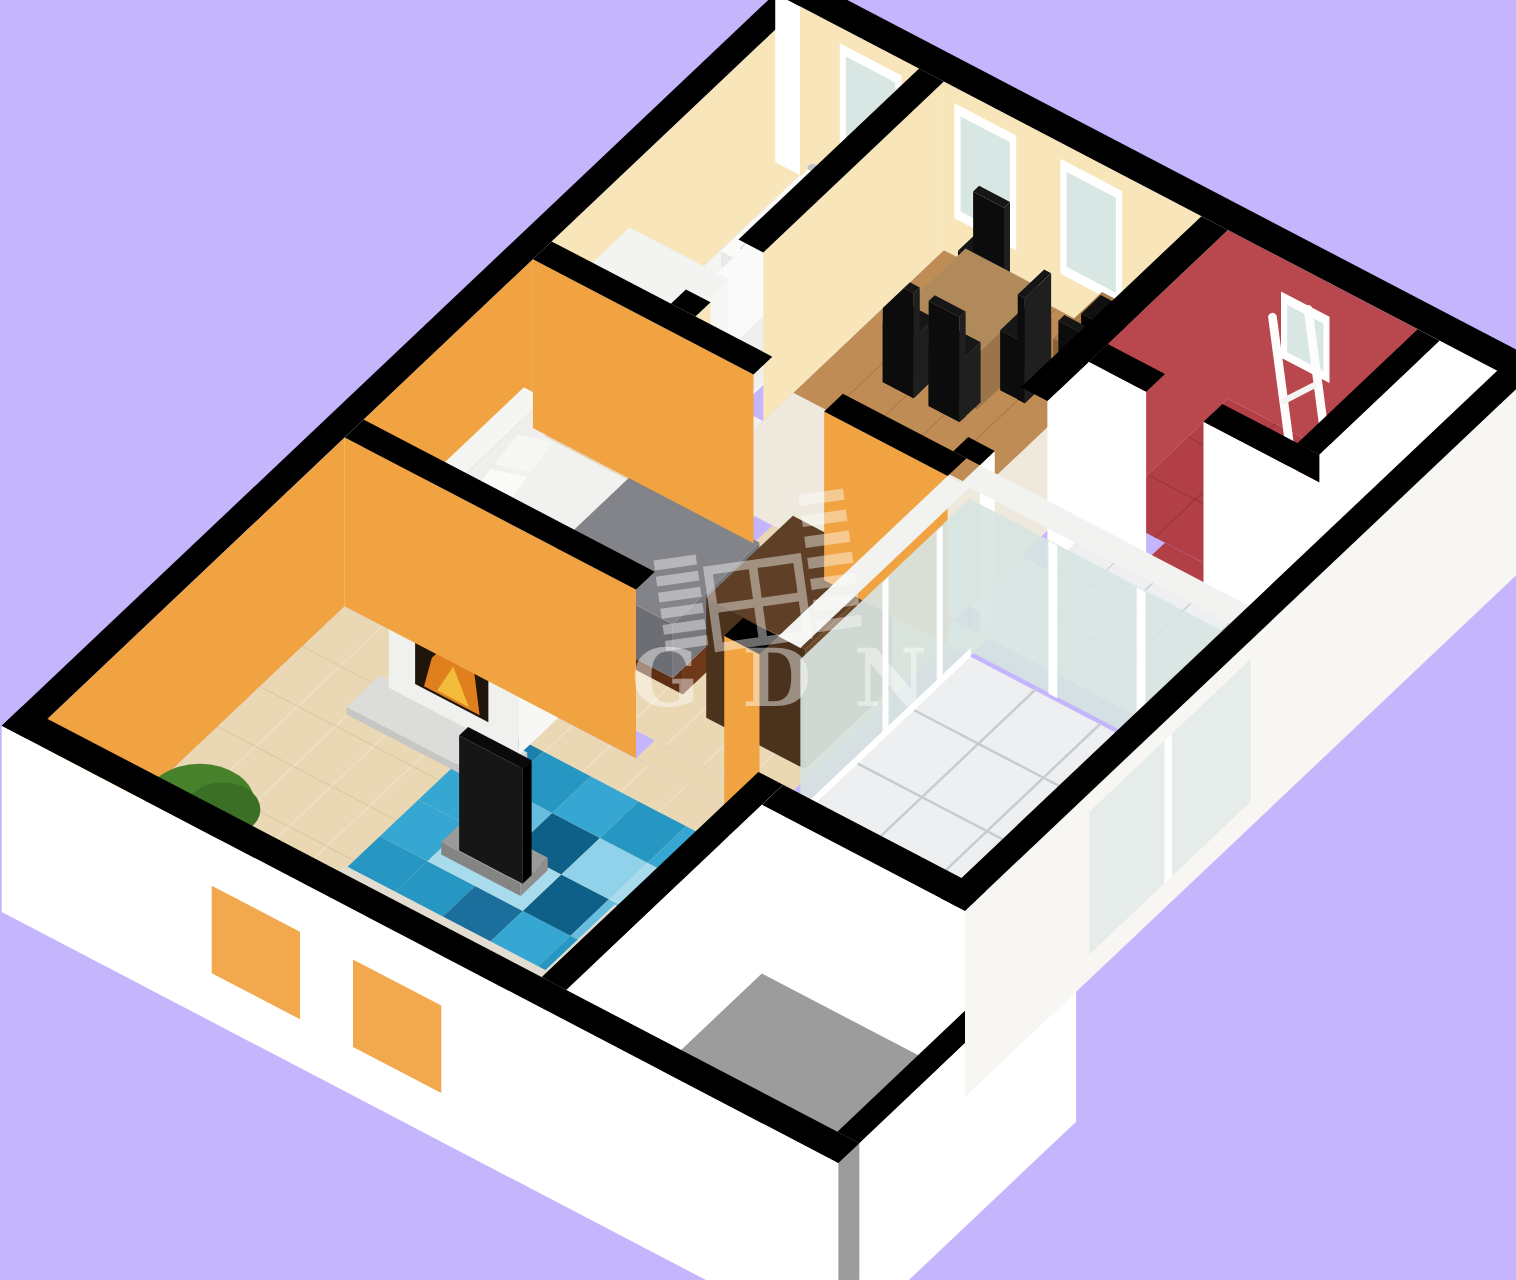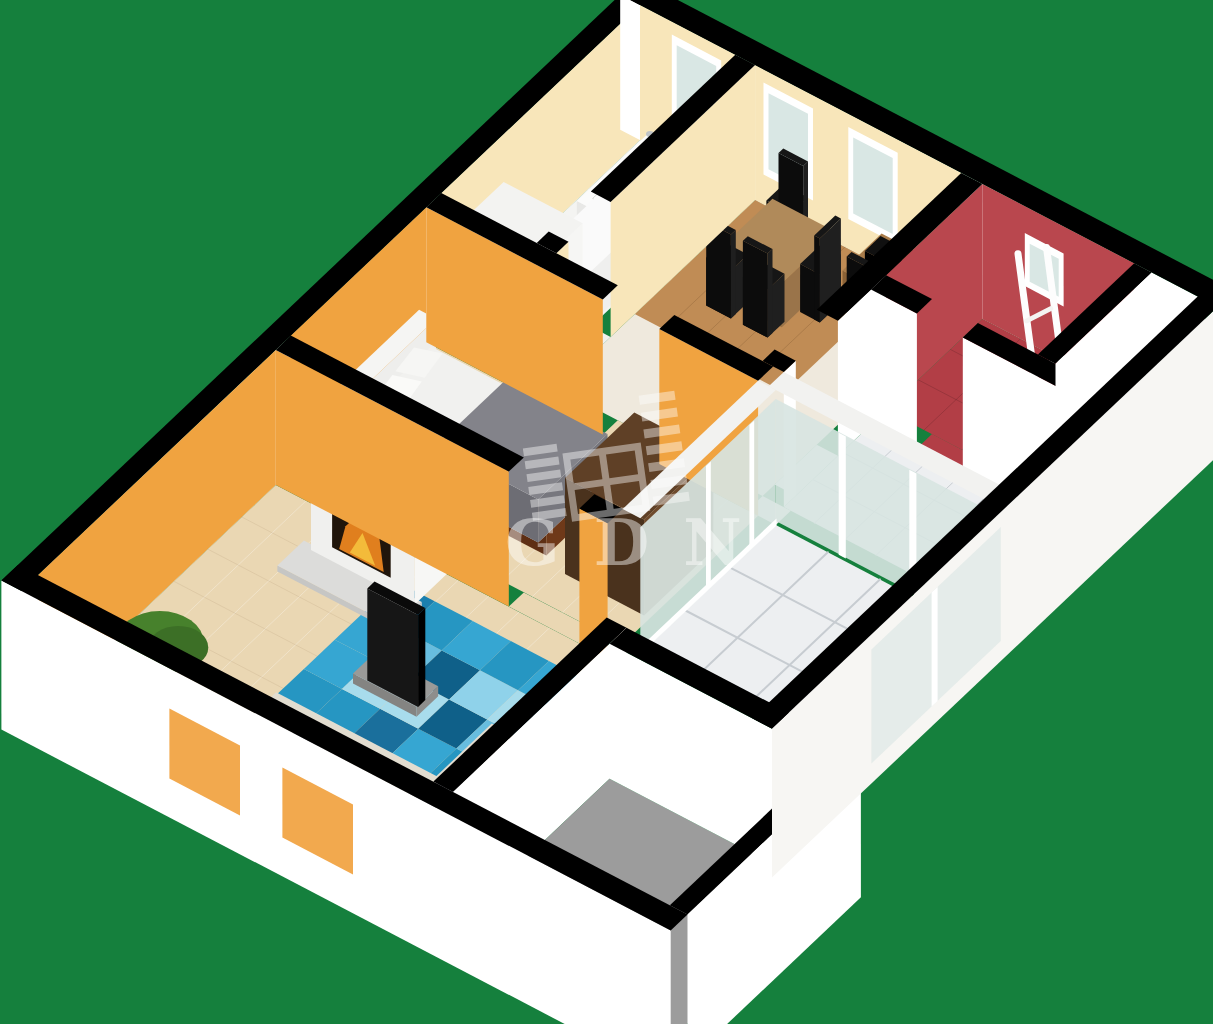--- a/index.html
+++ b/index.html
@@ -1,17 +1,17 @@
 <!DOCTYPE html>
 <html><head>
 <meta charset="utf-8">
 <style>
   html,body{margin:0;padding:0;}
   body{background:#efede8;font-family:"Liberation Sans",sans-serif;}
-  .stage{position:relative;width:1213px;height:1024px;overflow:hidden;background:#15803d;}
+  .stage{position:relative;width:1213px;height:1024px;overflow:hidden;background:#c4b5fd;}
   .stage svg{position:absolute;left:0;top:0;}
   .wm-text{font-family:"DejaVu Serif",serif;font-weight:bold;}
 </style>
 </head>
 <body>
 
 <div class="stage">
   <svg width="1213" height="1024" viewBox="0 0 1213 1024">
       <polygon points="21.1,591.0 640.0,5.0 640.0,140.0 21.1,726.0" fill="#ffffff"></polygon>
       <polygon points="38.0,575.0 275.8,349.9 275.8,484.9 38.0,710.0" fill="#f0a340"></polygon>

